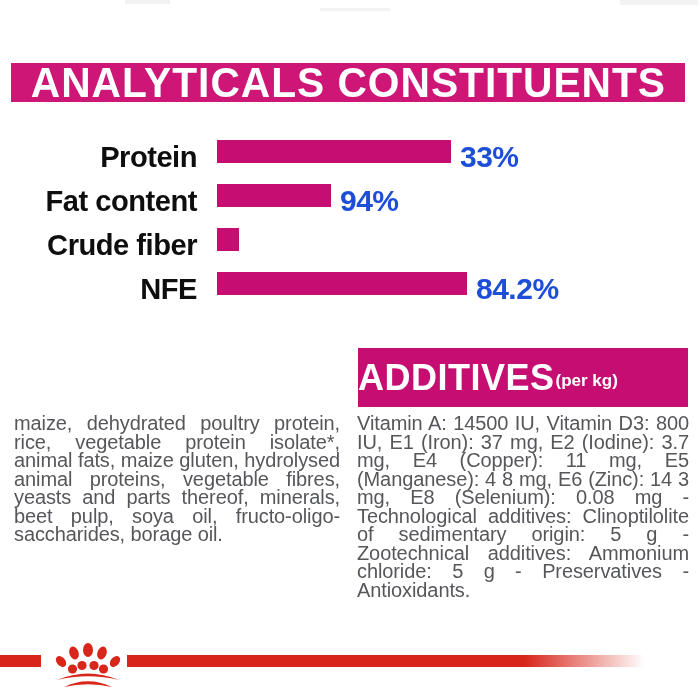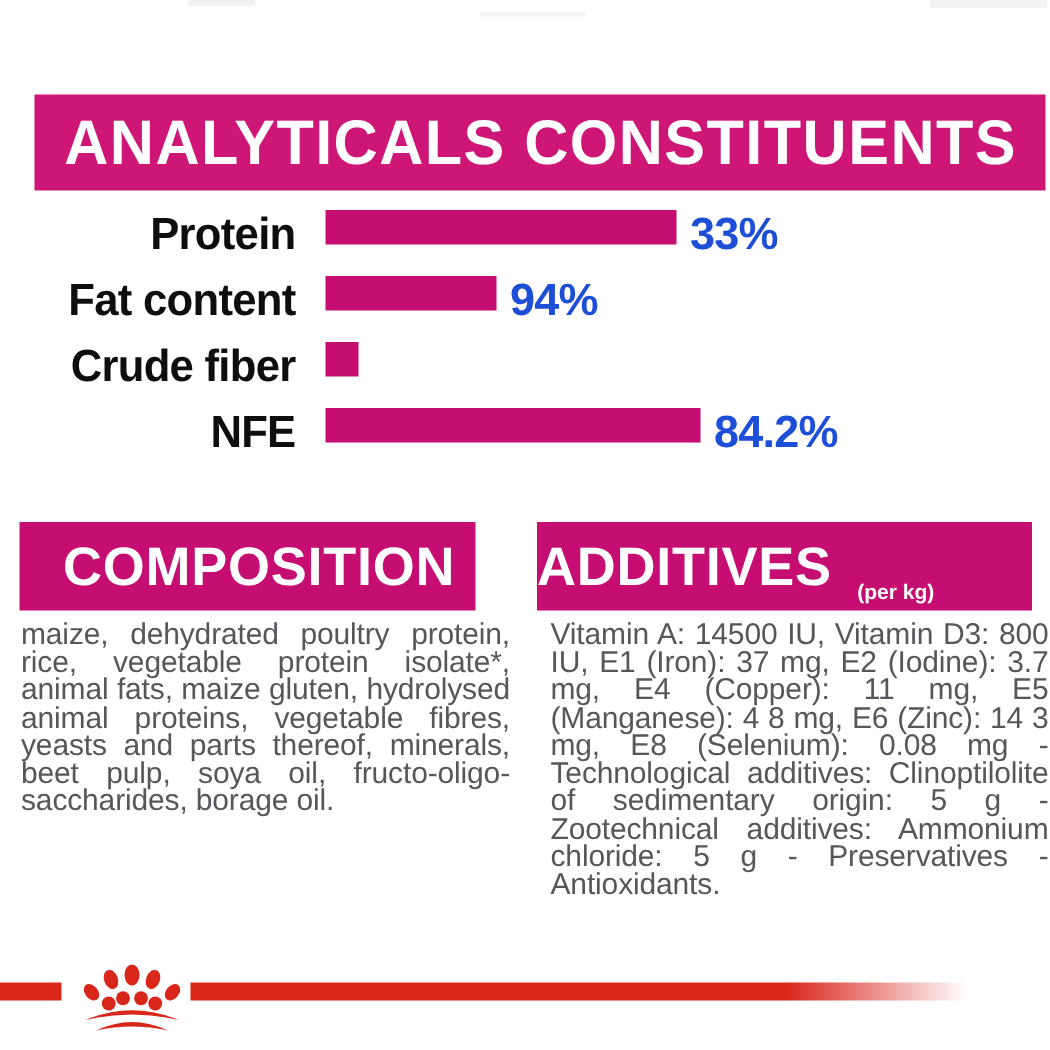--- a/index.html
+++ b/index.html
@@ -3,50 +3,50 @@
 <meta charset="utf-8">
 <style>
   html,body{margin:0;padding:0;background:#ffffff;}
   .page{position:relative;width:700px;height:700px;background:#ffffff;overflow:hidden;
         font-family:"Liberation Sans",sans-serif;}
 
   
   .artifact{position:absolute;background:#f3f2f3;}
 
   
-  .banner{position:absolute;left:11px;top:63px;width:674px;height:64px;background:#CE1677;
-          display:flex;align-items:center;justify-content:center;margin-left:12px;}
+  .banner{position:absolute;left:11px;top:63px;width:674px;height:39px;background:#CE1677;
+          display:flex;align-items:center;justify-content:center;}
   .banner span{color:#ffffff;font-weight:700;font-size:42px;letter-spacing:1px;
                transform:scaleX(0.97);white-space:nowrap;}
 
   
   .chart{position:absolute;left:20px;top:140px;width:660px;}
   .chart-row{display:flex;align-items:flex-start;height:44px;}
   .chart-label{width:177px;text-align:right;font-weight:700;font-size:30px;color:#0e0e0e;
                letter-spacing:-0.5px;white-space:nowrap;transform:scaleX(0.97);transform-origin:right center;}
   .chart-bar{height:23px;background:#C60E72;margin-left:20px;flex:0 0 auto;}
   .chart-value{font-weight:700;font-size:30px;color:#1d4ed8;margin-left:9px;white-space:nowrap;
                letter-spacing:-0.5px;}
 
   
   .sec-header{position:absolute;top:348px;height:59px;background:#C60E72;display:flex;
               align-items:center;}
   .sec-header .h-main{color:#ffffff;font-weight:700;font-size:36px;letter-spacing:0.5px;white-space:nowrap;}
-  .sec-header .h-suffix{color:#ffffff;font-weight:700;font-size:14px;margin-left:17px;
-                        align-self:flex-end;padding-bottom:5px;white-space:nowrap;}
+  .sec-header .h-suffix{color:#ffffff;font-weight:700;font-size:17px;margin-left:1px;
+                        align-self:flex-end;padding-bottom:16px;white-space:nowrap;}
   #composition-header{left:13px;width:304px;padding-left:0;}
   #composition-header .h-main{margin-left:29px;}
   #additives-header{left:358px;width:330px;}
   #additives-header .h-main{}
 
   
   .body-text{position:absolute;margin:0;text-align:justify;color:#56575B;
              font-size:20px;line-height:18.5px;letter-spacing:-0.1px;}
   #composition-text{left:14px;top:414px;width:326px;}
-  #additives-text{left:367px;top:414px;width:332px;}
+  #additives-text{left:357px;top:414px;width:332px;}
 
   
   .stripe-left{position:absolute;left:0;top:655px;width:41px;height:12px;background:#D8261B;}
   .stripe-right{position:absolute;left:127px;top:655px;width:523px;height:12px;
     background:linear-gradient(to right,#D8261B 0%,#D8261B 76%,rgba(216,38,27,0) 99%);}
   .logo{position:absolute;left:50px;top:642px;width:76px;height:46px;}
 </style>
 </head>
 <body>
 
@@ -75,23 +75,20 @@
         <span class="chart-label">Crude fiber</span>
         <div class="chart-bar" style="width: 22px; background: rgb(198, 14, 114);"></div>
       </div>
       <div class="chart-row">
         <span class="chart-label">NFE</span>
         <div class="chart-bar" style="width: 250px; background: rgb(198, 14, 114);"></div>
         <span class="chart-value">84.2%</span>
       </div>
     </div>
 
-  <div class="sec-header" id="composition-header">
-    <span class="h-main">COMPOSITION</span>
-  </div>
   <p class="body-text" id="composition-text">maize, dehydrated poultry protein, rice, vegetable protein isolate*, animal fats, maize gluten, hydrolysed animal proteins, vegetable fibres, yeasts and parts thereof, minerals, beet pulp, soya oil, fructo-oligo-saccharides, borage oil.</p>
 
   <div class="sec-header" id="additives-header">
     <span class="h-main">ADDITIVES</span>
     <span class="h-suffix">(per kg)</span>
   </div>
   <p class="body-text" id="additives-text">Vitamin A: 14500 IU, Vitamin D3: 800 IU, E1 (Iron): 37 mg, E2 (Iodine): 3.7 mg, E4 (Copper): 11 mg, E5 (Manganese): 4 8 mg, E6 (Zinc): 14 3 mg, E8 (Selenium): 0.08 mg -Technological additives: Clinoptilolite of sedimentary origin: 5 g - Zootechnical additives: Ammonium chloride: 5 g - Preservatives - Antioxidants.</p>
 
   <div class="stripe-left"></div>
   <div class="stripe-right"></div>

